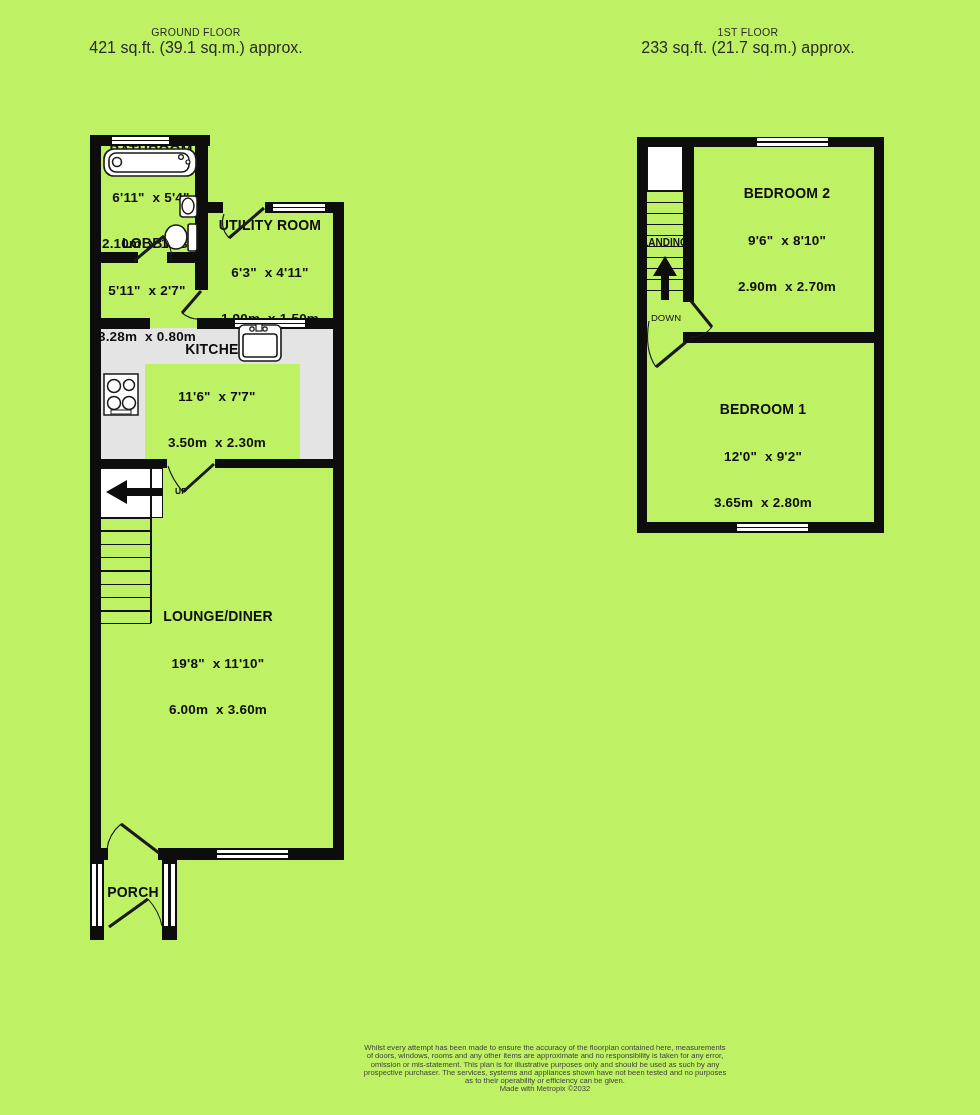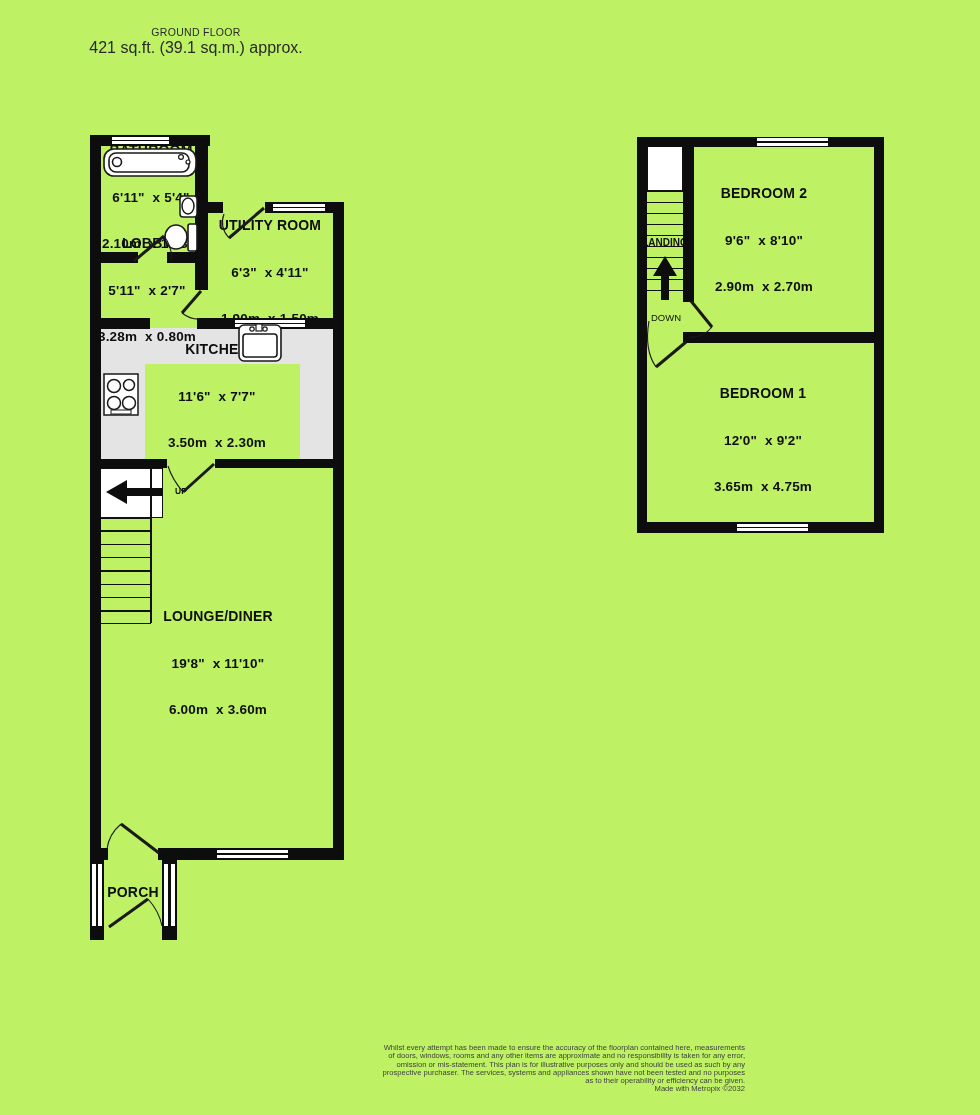--- a/index.html
+++ b/index.html
@@ -23,32 +23,36 @@
   .room-label .rn{font-size:14px;}
   .small-label{position:absolute;transform:translate(-50%,-50%);font-weight:700;color:#111;
                z-index:4;white-space:pre;}
 
   .floor-header{position:absolute;text-align:center;color:#2a2a2a;z-index:2;}
   .floor-header .ft{font-size:10.5px;letter-spacing:.3px;}
   .floor-header .fa{font-size:16px;margin-top:1px;}
 
   .footer{position:absolute;left:345px;top:1044px;width:400px;text-align:center;z-index:2;}
   .footer .total{font-size:11px;color:#222;margin-bottom:5px;}
-  .footer .dline{font-size:7.6px;line-height:8.3px;color:#3e3e3e;text-align:right;}
+  .footer .dline{font-size:7.6px;line-height:8.3px;color:#3e3e3e;}
 
   svg.overlay{position:absolute;left:0;top:0;z-index:7;}
 </style>
 </head>
 <body>
 
 <div id="canvas">
 
   <div class="floor-header" style="left:66px;top:26px;width:260px;">
     <div class="ft">GROUND FLOOR</div>
     <div class="fa">421 sq.ft. (39.1 sq.m.) approx.</div>
+  </div>
+  <div class="floor-header" style="left:618px;top:26px;width:260px;">
+    <div class="ft">1ST FLOOR</div>
+    <div class="fa">233 sq.ft. (21.7 sq.m.) approx.</div>
   </div>
 
   <div>
 
     <div class="counter" style="left:100px;top:328px;width:233px;height:36px;"></div>
     <div class="counter" style="left:100px;top:328px;width:45px;height:131px;"></div>
     <div class="counter" style="left:300px;top:328px;width:33px;height:131px;"></div>
 
     <div class="wall" style="left:90px;top:135px;width:120px;height:11px;"></div>
     <div class="winH" style="left:112px;top:135px;width:57px;height:11px;"></div>
@@ -124,29 +128,29 @@
     <div class="wall" style="left:637px;top:137px;width:10px;height:396px;"></div>
     <div class="wall" style="left:874px;top:137px;width:10px;height:396px;"></div>
     <div class="wall" style="left:637px;top:522px;width:247px;height:11px;"></div>
     <div class="winH" style="left:737px;top:522px;width:71px;height:11px;"></div>
     <div class="wall" style="left:683px;top:146px;width:11px;height:156px;"></div>
     <div class="wall" style="left:683px;top:332px;width:201px;height:11px;"></div>
 
     <div class="thinbox" style="left:647px;top:146px;width:36px;height:45px;"></div>
     <div class="treads ff" style="left:647px;top:191px;width:36px;height:110px;"></div>
 
-    <div class="room-label" style="left:764px;top:240px;">
+    <div class="room-label" style="left:787px;top:240px;">
       <div class="rn">BEDROOM 2</div>
       <div>9'6"  x 8'10"</div>
       <div>2.90m  x 2.70m</div>
     </div>
-    <div class="room-label" style="left:763px;top:440px;">
+    <div class="room-label" style="left:763px;top:456px;">
       <div class="rn">BEDROOM 1</div>
       <div>12'0"  x 9'2"</div>
-      <div>3.65m  x 4.75m</div>
+      <div>3.65m  x 2.80m</div>
     </div>
     <div class="small-label" style="left:665px;top:242px;font-size:10px;letter-spacing:0;">LANDING</div>
     <div class="small-label" style="left:666px;top:317px;font-size:9.5px;font-weight:500;">DOWN</div>
   </div>
 
   <svg class="overlay" width="980" height="1115" viewBox="0 0 980 1115">
 
     <g fill="#fff" stroke="#1a1a1a" stroke-width="1.6">
       <rect x="104" y="149" width="92" height="27" rx="10"></rect>
       <rect x="109" y="153" width="80" height="19" rx="7"></rect>

